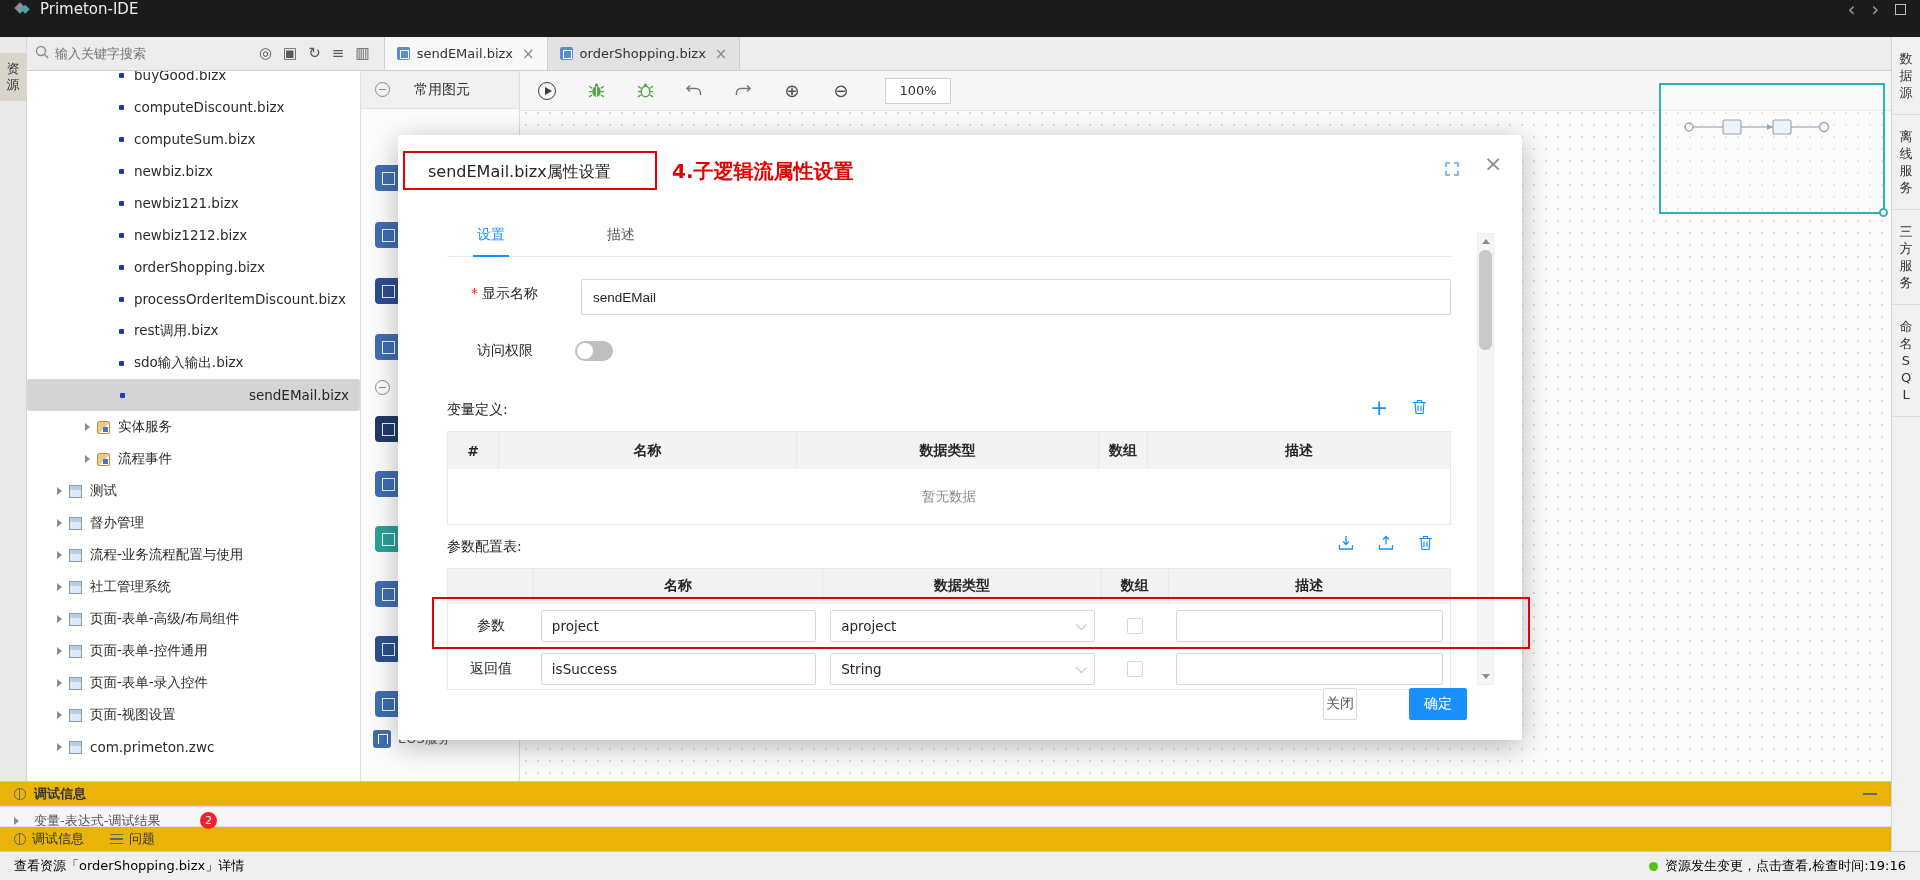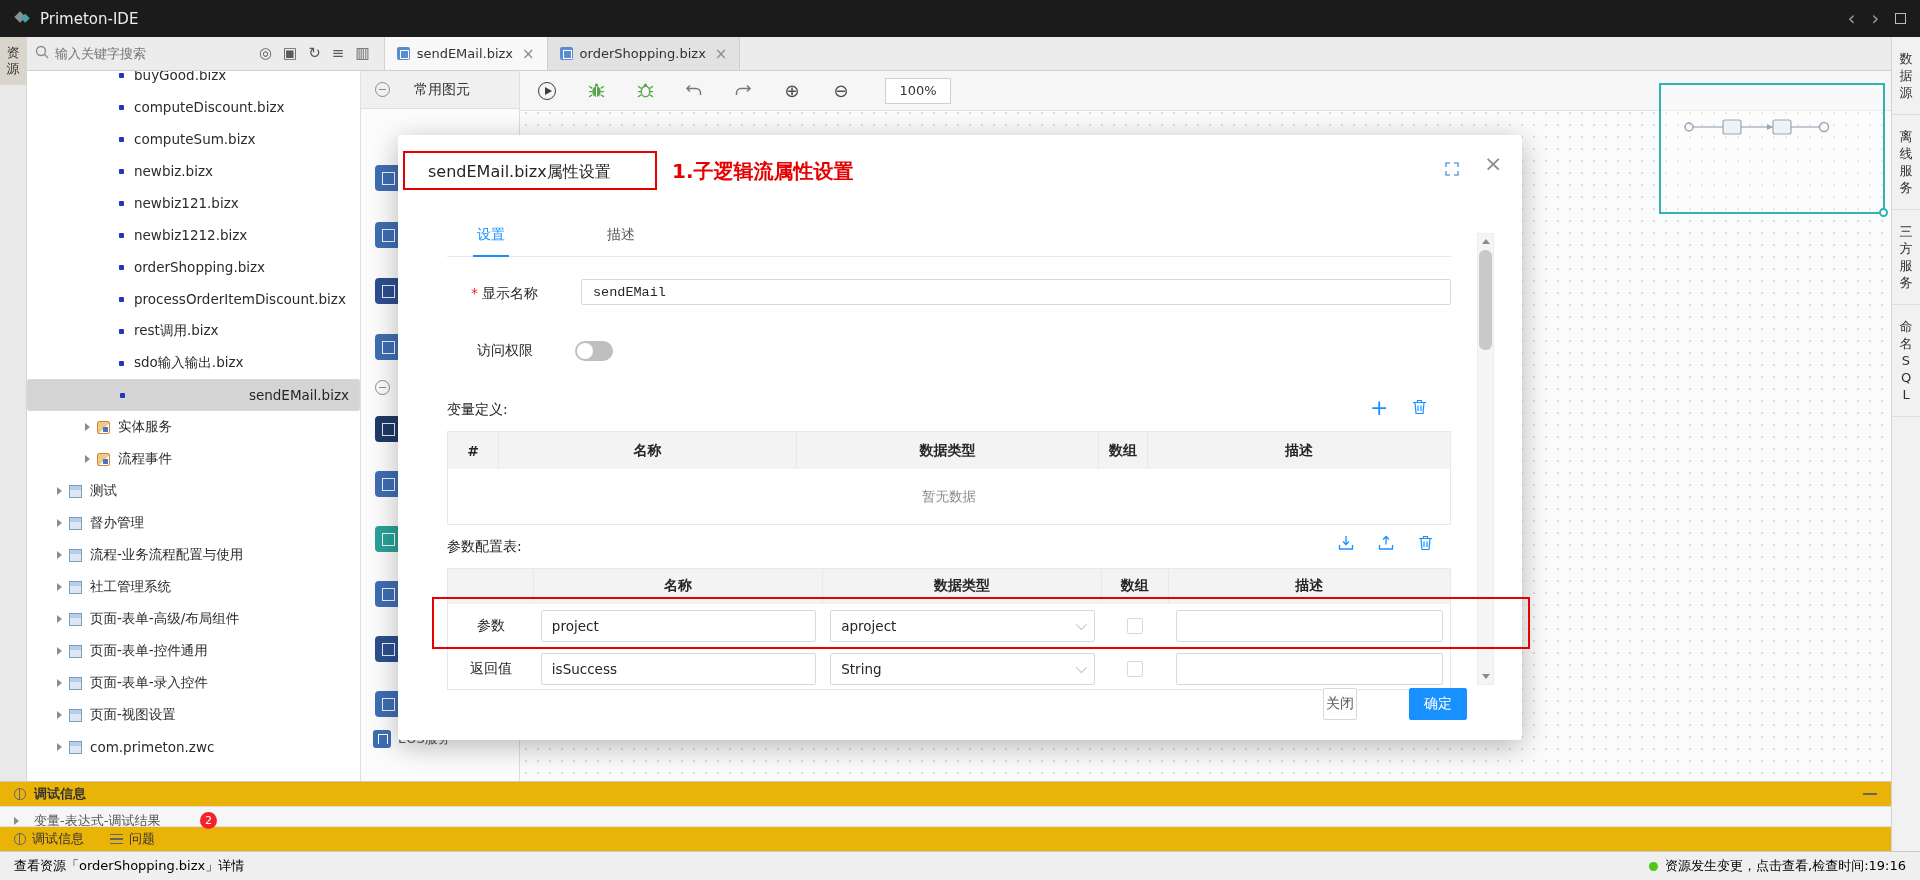--- a/index.html
+++ b/index.html
@@ -1,41 +1,41 @@
 <!DOCTYPE html>
 <html><head>
 <meta charset="utf-8">
 <style>
   *{margin:0;padding:0;box-sizing:border-box}
   html,body{width:1920px;height:880px}
   body{font-family:"DejaVu Sans","Liberation Sans",sans-serif;font-size:13px;color:#262626;background:#fff;overflow:hidden;position:relative}
 
   
-  .titlebar{position:absolute;left:0;top:0;width:1920px;height:37px;background:#1b1b1b;color:#ededed;display:flex;align-items:center;padding:0 14px;z-index:5}
+  .titlebar{position:absolute;left:0;top:0;width:1920px;height:37px;background:#1b1b1b;color:#ededed;display:flex;align-items:flex-start;padding:0 14px;z-index:5}
   .titlebar .app-title{font-size:15px;margin-left:9px}
   .tb-right{margin-left:auto;display:flex;align-items:center;gap:16px;color:#9a9a9a}
   .tb-nav{font-size:19px;line-height:1;cursor:default}
   .tb-square{width:11px;height:11px;border:1.5px solid #bdbdbd}
 
   
   .header-row{position:absolute;left:27px;top:37px;width:1864px;height:34px;background:#ececec;border-bottom:1px solid #cfcfcf;display:flex;align-items:center}
   .search-wrap{display:flex;align-items:center;width:228px;padding-left:8px;gap:6px}
   .search-wrap input{border:none;outline:none;background:transparent;font-size:13px;color:#555;width:180px;font-family:inherit}
   .hdr-icons{display:flex;align-items:center;gap:11px;color:#5a5a5a;font-size:15px;margin-left:4px}
   .hdr-icons span{cursor:default;line-height:1}
   .tab-strip{display:flex;align-items:stretch;height:100%;margin-left:14px;border-left:1px solid #d2d2d2}
   .etab{display:flex;align-items:center;gap:7px;padding:0 12px;background:#e2e2e2;border-right:1px solid #cecece;font-size:13px;color:#333}
   .etab.active{background:#f8f8f8}
   .file-ico{width:13px;height:13px;background:#5b8bd0;border-radius:2px;position:relative}
   .file-ico::after{content:"";position:absolute;left:3px;top:3px;width:7px;height:7px;border:1px solid #fff}
   .tab-close{color:#8c8c8c;font-size:15px;margin-left:2px}
 
   
   .left-rail{position:absolute;left:0;top:37px;width:27px;height:744px;background:#e9e9e9;border-right:1px solid #d6d6d6}
-  .rail-tab{margin-top:0;padding:8px 0;background:#d9d5cb;width:100%;text-align:center;font-size:13px;color:#333;line-height:16px;word-break:break-all}
+  .rail-tab{margin-top:16px;padding:8px 0;background:#d9d5cb;width:100%;text-align:center;font-size:13px;color:#333;line-height:16px;word-break:break-all}
   .rail-tab .vtext{display:inline-block;width:14px}
 
   
   .tree{position:absolute;left:27px;top:71px;width:334px;height:710px;background:#fff;overflow:hidden;border-right:1px solid #e0e0e0}
   .titem{height:32px;display:flex;align-items:center;font-size:13.5px;color:#2b2b2b;white-space:nowrap}
   .titem.first{margin-top:-12px}
   .titem.sel{background:#d4d4d4}
   .titem.file{padding-left:92px}
   .titem.folder{padding-left:58px}
   .titem.pkg{padding-left:30px}
@@ -93,21 +93,21 @@
   .modal{position:absolute;left:398px;top:135px;width:1124px;height:605px;background:#fff;border-radius:3px;box-shadow:0 6px 28px rgba(0,0,0,.28);z-index:50}
   .m-title{position:absolute;left:30px;top:27px;font-size:16px;color:#262626}
   .m-full{position:absolute;left:1046px;top:26px}
   .m-close{position:absolute;left:1086px;top:18px;font-size:22px;color:#8c8c8c;line-height:1}
   .m-tabs{position:absolute;left:49px;top:80px;width:1004px;height:42px;border-bottom:1px solid #e8e8e8;display:flex;align-items:flex-end;gap:102px;padding-left:30px;font-size:14px}
   .m-tab{padding-bottom:12px;color:#595959;position:relative}
   .m-tab.active{color:#1890ff}
   .m-tab.active::after{content:"";position:absolute;left:-4px;right:-4px;bottom:-1px;border-bottom:2px solid #1890ff}
   .req{color:#f5222d;margin-right:4px}
   .f-label{position:absolute;font-size:14px;color:#262626}
-  .f-input{position:absolute;height:26px;border:1px solid #d9d9d9;border-radius:2px;background:#fff;font-size:13.5px;color:#262626;padding:0 11px;outline:none;font-family:Liberation Mono, monospace}
+  .f-input{position:absolute;height:36px;border:1px solid #d9d9d9;border-radius:2px;background:#fff;font-size:13.5px;color:#262626;padding:0 11px;outline:none;font-family:Liberation Sans, sans-serif}
   .toggle{position:absolute;width:38px;height:20px;border-radius:10px;background:#bfbfbf}
   .toggle::after{content:"";position:absolute;left:2px;top:2px;width:16px;height:16px;border-radius:50%;background:#fff}
   .sec-label{position:absolute;font-size:14px;color:#262626}
   .sec-icons{position:absolute;display:flex;align-items:center;gap:24px}
   .plus-ico{color:#1890ff;font-size:22px;line-height:1;font-weight:400}
   .mtable{position:absolute;left:49px;width:1004px;border:1px solid #e8e8e8}
   .mt-header{display:flex;background:#f3f3f3;font-weight:700;font-size:14px;color:#262626}
   .mt-hcell{display:flex;align-items:center;justify-content:center;border-right:1px solid #e8e8e8}
   .mt-hcell:last-child{border-right:none}
   .mt-empty{height:55px;display:flex;align-items:center;justify-content:center;color:#8c8c8c;font-size:13.5px;background:#fff}
@@ -517,14 +517,14 @@
     <span class="sc-arrow sc-down">
         <span class="tri-down"></span>
       </span>
   </div>
 
   <span class="btn btn-default">关闭</span>
   <span class="btn btn-primary">确定</span>
 </div>
 
 <div class="anno-box anno-title"></div>
-<div class="anno-text">1.子逻辑流属性设置</div>
+<div class="anno-text">4.子逻辑流属性设置</div>
 <div class="anno-box anno-row"></div>
 
 </body></html>

